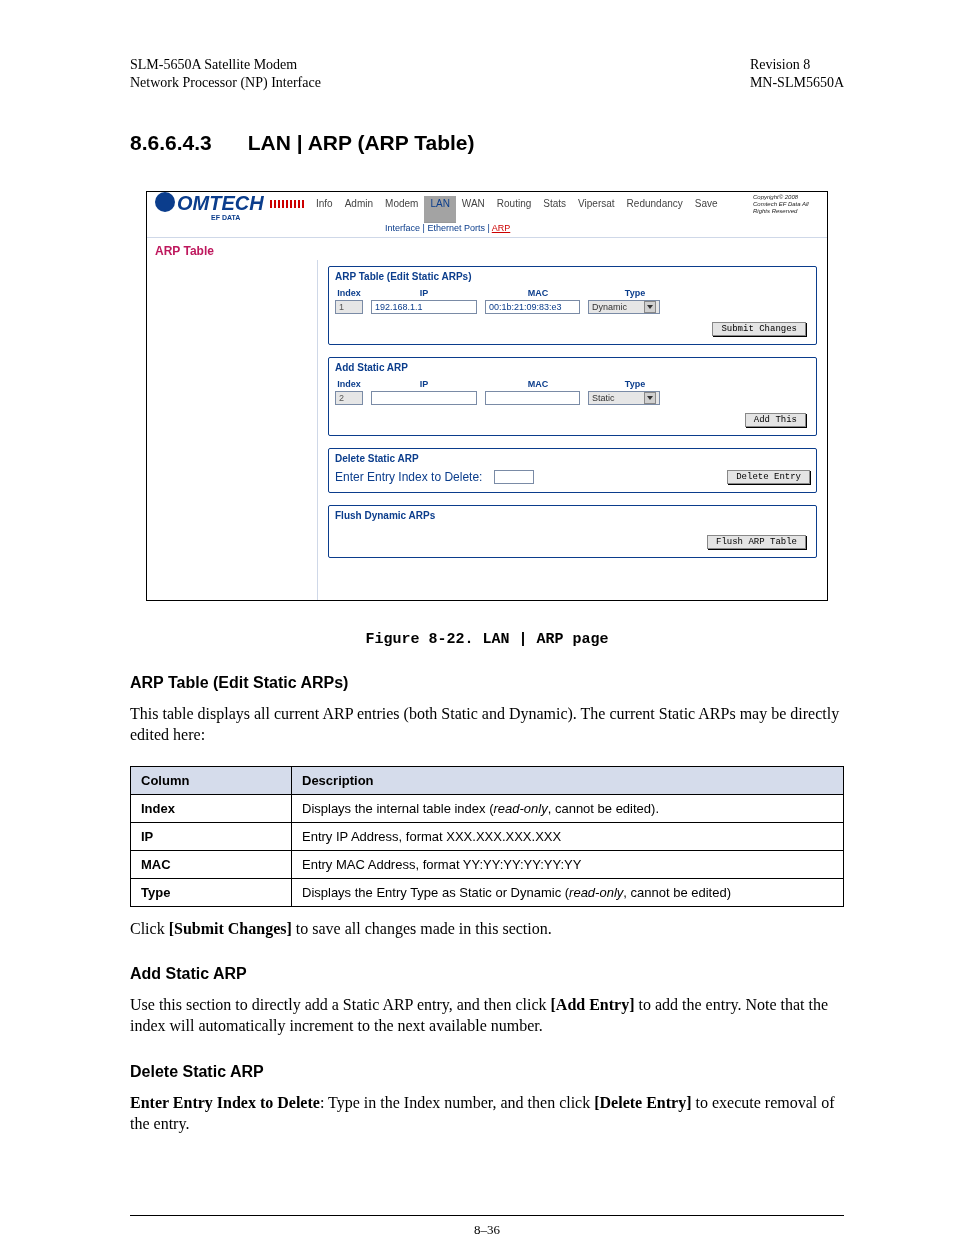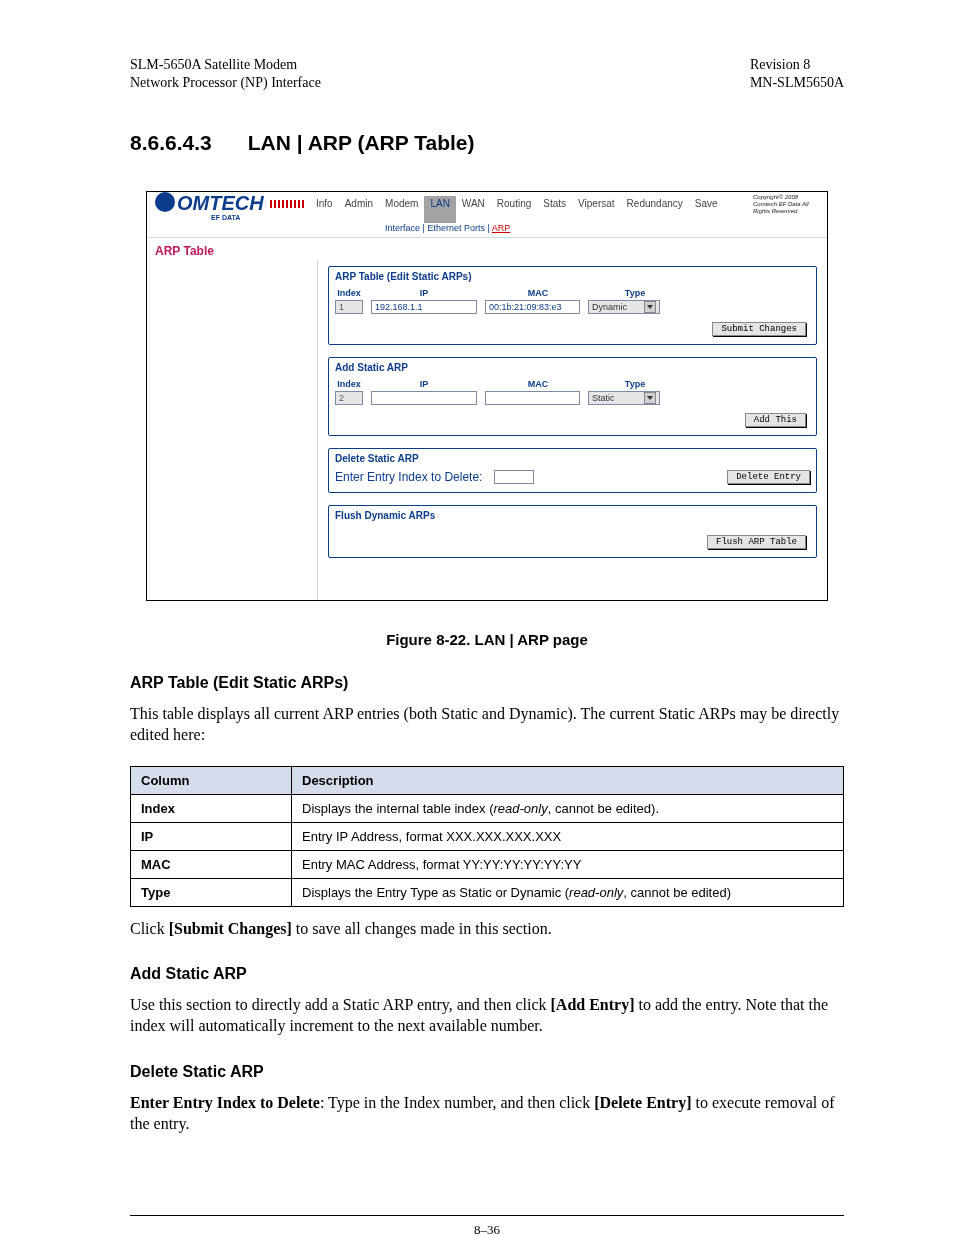--- a/index.html
+++ b/index.html
@@ -188,21 +188,21 @@
     background: #e4e4e4;
     border: 1px solid #888;
     box-shadow: 1px 1px 0 #000;
     padding: 1px 8px;
     cursor: pointer;
   }
   .del-lbl { font-size: 12px; color: #0b3d8c; padding-right: 4px; }
   .del-input { width: 40px; }
   .fig-caption {
     text-align: center;
-    font-family: Liberation Sans, sans-serif;
+    font-family: Liberation Mono, monospace;
     font-weight: bold;
     font-size: 15px;
     margin-top: 30px;
   }
   .body-h3 {
     font-family: Arial, Helvetica, sans-serif;
     font-weight: bold;
     font-size: 16px;
     margin-top: 26px;
   }

